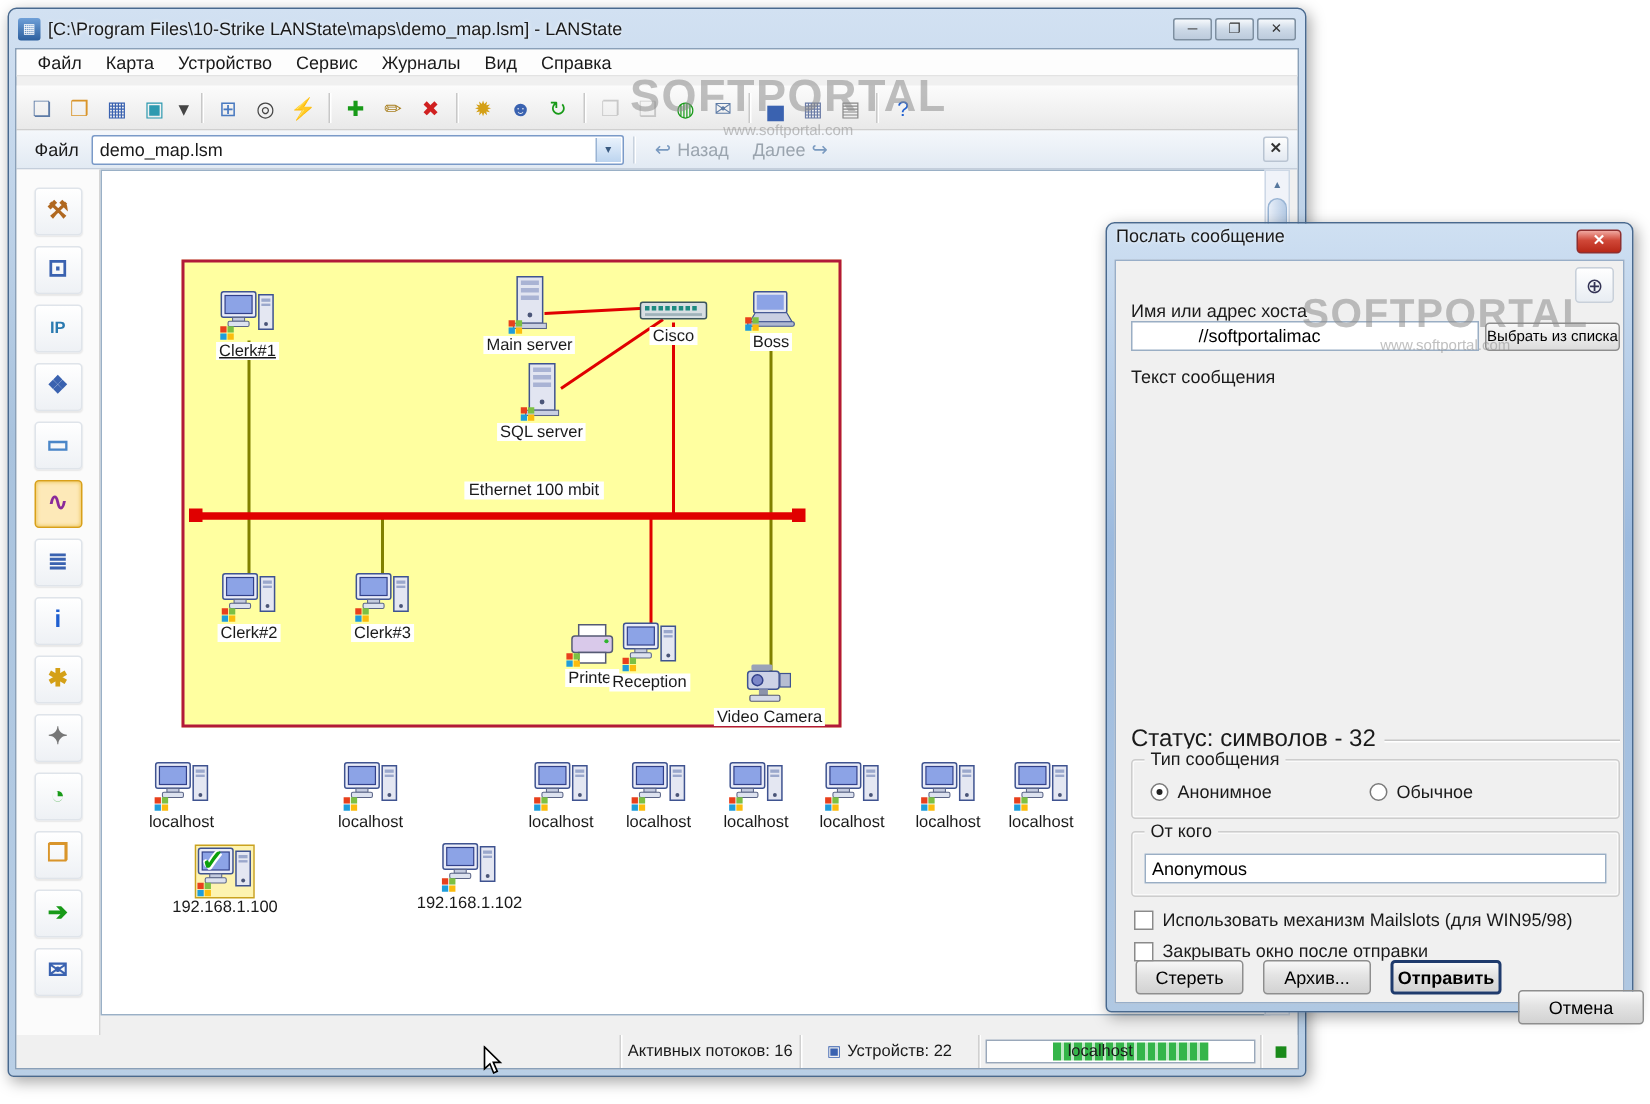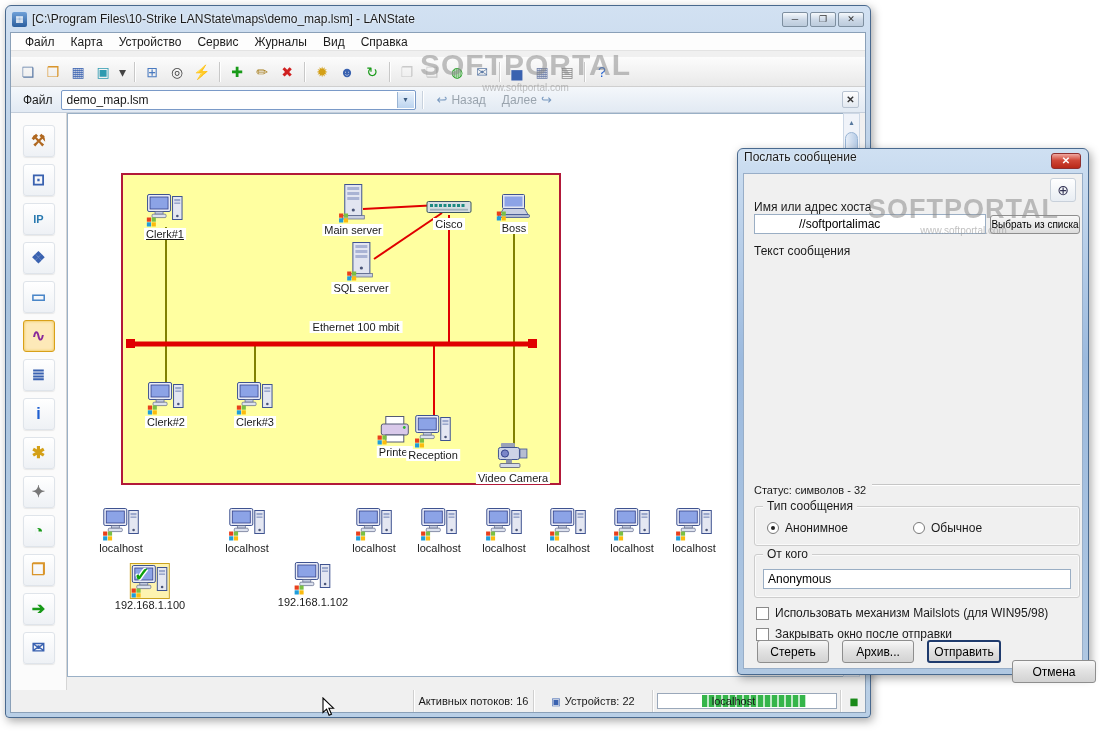--- a/index.html
+++ b/index.html
@@ -101,32 +101,32 @@
   .lbl{position:absolute;font-size:12px;white-space:nowrap}
   .txt-input{position:absolute;height:20px;background:#fff;border:1px solid #9aaec4;font-size:12px;padding:0 4px;font-family:"Liberation Sans",sans-serif}
   .small-btn{position:absolute;height:19px;border:1px solid #8e8e8e;border-radius:3px;font-size:10px;
       background:linear-gradient(#f8f8f8,#ddd);text-align:center}
   .net-browse{position:absolute;right:6px;top:4px;width:26px;height:24px;border:1px solid #c8d0da;border-radius:3px;
       background:linear-gradient(#fff,#e8edf3);color:#335;font-size:14px;line-height:22px;text-align:center}
   .msg-box{position:absolute;background:#fff;border:1px solid #9aaec4}
   .msg-text{position:absolute;left:0;top:0;right:17px;bottom:0;padding:3px 6px;font-size:12px;font-weight:bold;white-space:pre-line;line-height:1.25}
   .msg-scroll{position:absolute;right:0;top:0;bottom:0;width:16px;background:#f2f5fa;border-left:1px solid #d5dde8;
       display:flex;flex-direction:column;justify-content:space-between;align-items:center;font-size:7px;color:#56789e;padding:2px 0}
-  .status-line{position:absolute;display:flex;font-size:11px}
+  .status-line{position:absolute;display:flex;align-items:center;font-size:16px}
   .status-line .rule{flex:1;margin-left:6px;border-top:1px solid #c6c6c6;box-shadow:0 1px 0 #fff;height:0}
   .groupbox{position:absolute;border:1px solid #cdcdcd;border-radius:3px;box-shadow:inset 0 0 0 1px #fafafa}
   .gb-label{position:absolute;top:-8px;left:8px;background:#f0f0f0;padding:0 4px;font-size:12px}
   .radio{position:absolute;width:12px;height:12px;border:1px solid #7a7a7a;border-radius:50%;background:#fff}
   .radio.checked::after{content:"";position:absolute;left:3px;top:3px;width:4px;height:4px;border-radius:50%;background:#222}
   .radio-lbl{position:absolute;font-size:12px;white-space:nowrap}
   .cb-row{position:absolute;display:flex;align-items:center;gap:6px;font-size:12px;white-space:nowrap}
   .cb-box{width:13px;height:13px;background:#fff;border:1px solid #8a8a8a;flex:0 0 auto}
   .btn{position:absolute;height:23px;border:1px solid #8e8e8e;border-radius:3px;font-size:12px;
       background:linear-gradient(#f8f8f8,#e3e3e3 45%,#d2d2d2);text-align:center}
-  .btn.default{border:2px solid #1f3b6d;font-weight:normal}
+  .btn.default{border:2px solid #1f3b6d;font-weight:bold}
 
   
   .wm{position:absolute;pointer-events:none;text-align:center;color:rgba(140,140,140,.55)}
   .wm-brand{font-weight:bold;letter-spacing:1px}
   .wm-site{font-size:10px;color:rgba(150,150,150,.6)}
   #wm1{left:420px;top:48px;z-index:15}
   #wm1 .wm-brand{font-size:30px}
   #wm2{left:868px;top:194px;z-index:25}
   #wm2 .wm-brand{font-size:27px}
   .cursor{position:absolute;left:322px;top:697px;z-index:40;line-height:0}

